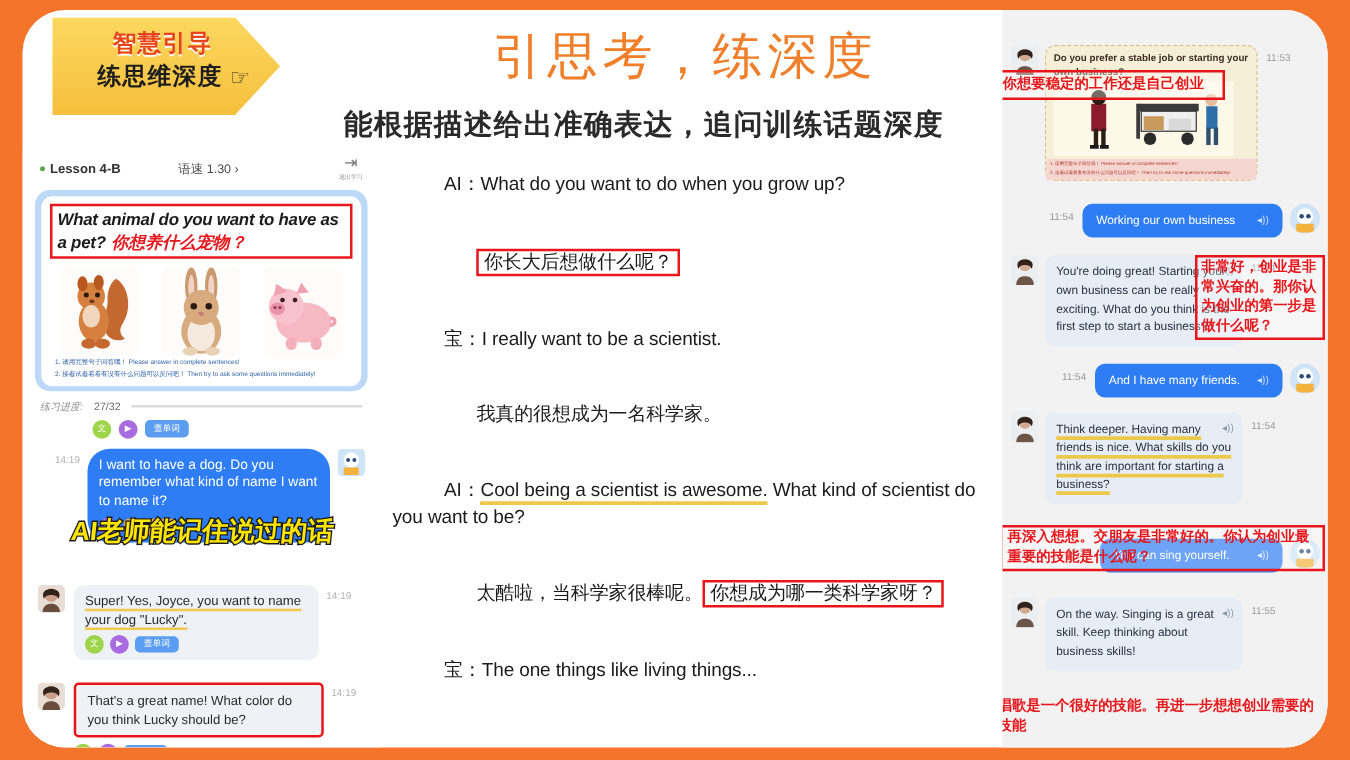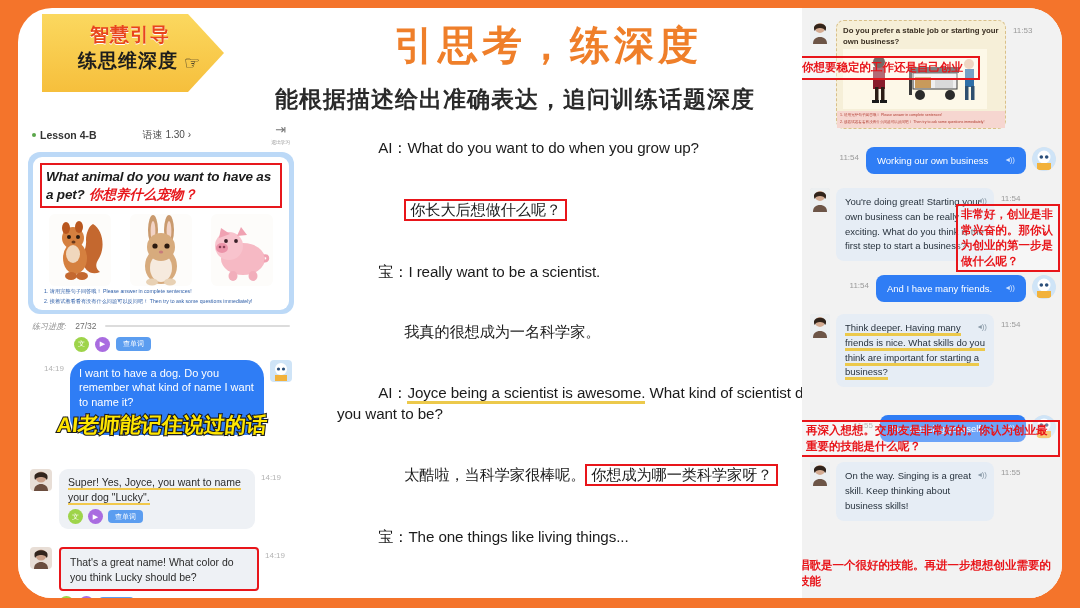--- a/index.html
+++ b/index.html
@@ -29,32 +29,32 @@
   }
   .badge .b-l2{
     position:absolute;left:6px;top:34px;width:168px;text-align:center;
     font-size:19px;font-weight:bold;color:#1d1d1d;letter-spacing:1px;
   }
   .badge .b-hand{position:absolute;left:146px;top:38px;font-size:18px;color:#222;}
 
   
   .headline{
     position:absolute;left:250px;top:14px;width:560px;text-align:center;
-    font-size:40px;font-weight:bold;color:#ef7f2a;letter-spacing:4px;
+    font-size:40px;font-weight:normal;color:#ef7f2a;letter-spacing:4px;
     z-index:20;line-height:1.15;
   }
   .subhead{
     position:absolute;left:172px;top:76px;width:650px;text-align:center;
     font-size:23px;font-weight:bold;color:#2a2a2a;letter-spacing:1px;
     z-index:20;
   }
 
   
   .col-left{position:absolute;left:0px;top:110px;width:286px;bottom:0;overflow:hidden;}
-  .col-mid{position:absolute;left:292px;top:108px;width:490px;bottom:12px;overflow:hidden;margin-left:23px;}
+  .col-mid{position:absolute;left:292px;top:108px;width:490px;bottom:12px;overflow:hidden;}
   .col-right{position:absolute;left:784px;top:0px;width:262px;bottom:0;overflow:hidden;background:#f1f1f1;}
 
   
   .lsn{position:absolute;left:0;top:0;width:286px;height:498px;background:#fff;}
   .lsn-top{
     display:flex;align-items:center;padding:6px 14px 2px 14px;font-size:10px;color:#4a4a4a;
   }
   .lsn-dot{width:4px;height:4px;border-radius:50%;background:#5aa64a;margin-right:4px;}
   .lsn-title{font-size:10.5px;color:#333;font-weight:bold;}
   .lsn-speed{margin-left:46px;font-size:10px;color:#4c4c4c;}
@@ -319,39 +319,39 @@
         <div class="line">
           <span class="ind"></span><span class="hl-red">你长大后想做什么呢？</span>
         </div>
         <div class="line">
           <span class="spk">宝：</span><span>I really want to be a scientist.</span>
         </div>
         <div class="line">
           <span class="ind"></span><span>我真的很想成为一名科学家。</span>
         </div>
         <div class="line">
-          <span class="spk">AI：</span><span class="hl-y">Joyce being a scientist is awesome.</span><span> What kind of scientist do you want to be?</span>
+          <span class="spk">AI：</span><span class="hl-y">Cool being a scientist is awesome.</span><span> What kind of scientist do you want to be?</span>
         </div>
         <div class="line">
           <span class="ind"></span><span>太酷啦，当科学家很棒呢。</span><span class="hl-red">你想成为哪一类科学家呀？</span>
         </div>
         <div class="line">
           <span class="spk">宝：</span><span>The one things like living things...</span>
         </div>
         <div class="line">
           <span class="ind"></span><span>研究像生物这类东西的（科学家）</span>
         </div>
 
       </div>
     </div>
 
     <div class="col-right">
       <div class="rwrap">
 
-        <div class="rrow" style="padding-top:12px">
+        <div class="rrow" style="padding-top:28px">
           <span class="ravatar">
             <svg viewBox="0 0 20 24">
                 <rect width="20" height="24" fill="#eceff1"></rect>
                 <circle cx="10" cy="8" r="5" fill="#d3ab92"></circle>
                 <path d="M3 24c0-5 3-7 7-7s7 2 7 7z" fill="#6d5547"></path>
                 <path d="M4 7c1-4.5 11-4.5 12 0 .5 3-1 4-1 4 0-4-10-4-10 0 0 0-1.4-1-1-4z" fill="#30231b"></path>
               </svg>
           </span>
           <div class="img-card">
             <div class="q">Do you prefer a stable job or starting your own business?</div>

